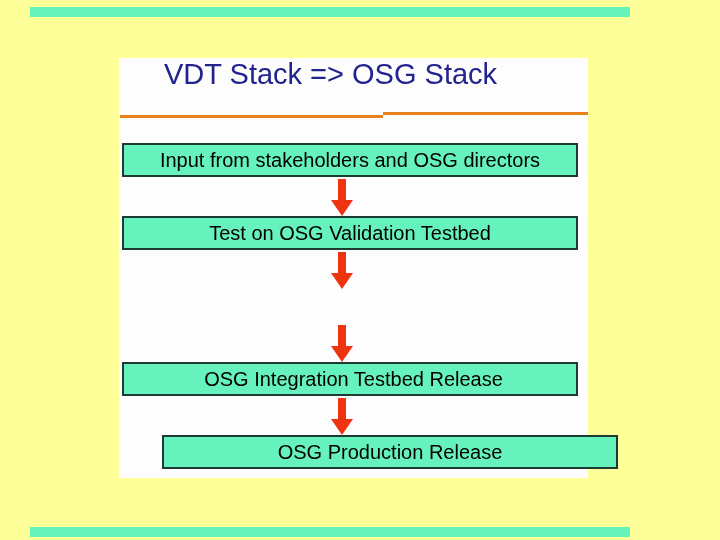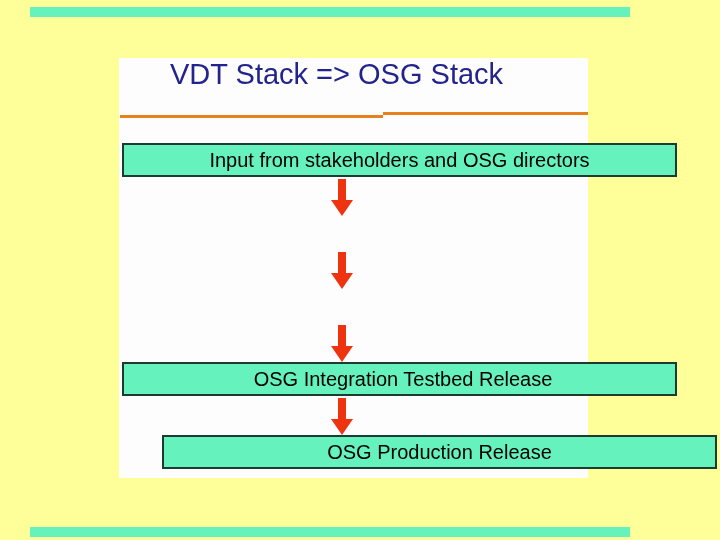--- a/index.html
+++ b/index.html
@@ -19,34 +19,34 @@
   .edge-bar.top{top:7px;}
   .edge-bar.bottom{top:527px;}
 
   
   .panel{
     position:absolute;left:119px;top:58px;width:469px;height:420px;
     background:var(--panel,#fdfdfd);
   }
 
   .title{
-    position:absolute;left:170px;top:57px;margin:0;
+    position:absolute;left:164px;top:57px;margin:0;
     font-size:29px;font-weight:400;line-height:34px;
     color:var(--title-text,#23238f);
     white-space:nowrap;
   }
 
   
   .rule{position:absolute;height:3px;background:var(--underline,#e8811c);}
   .rule-left{left:120px;top:115px;width:263px;}
   .rule-right{left:383px;top:112px;width:205px;}
 
   
   .flow-box{
-    position:absolute;left:122px;width:555px;height:34px;
+    position:absolute;left:122px;width:456px;height:34px;
     box-sizing:border-box;
     background:var(--box-fill,#66f2bc);
     border:2px solid var(--box-border,#1d3a33);
     display:flex;align-items:center;justify-content:center;
     font-size:20px;color:var(--box-text,#000000);
     white-space:nowrap;
   }
   .box-0{top:143px;}
   .box-1{top:216px;}
   .box-2{top:289px;}
@@ -88,20 +88,23 @@
 
   <div class="flow-box box-0">
     <span>Input from stakeholders and OSG directors</span>
   </div>
 
   <div class="down-arrow arrow-0">
     <div class="shaft"></div>
     <div class="head"></div>
   </div>
 
+  <div class="flow-box box-1">
+    <span>Test on OSG Validation Testbed</span>
+  </div>
 
   <div class="down-arrow arrow-1">
     <div class="shaft"></div>
     <div class="head"></div>
   </div>
 
 
   <div class="down-arrow arrow-2">
     <div class="shaft"></div>
     <div class="head"></div>

